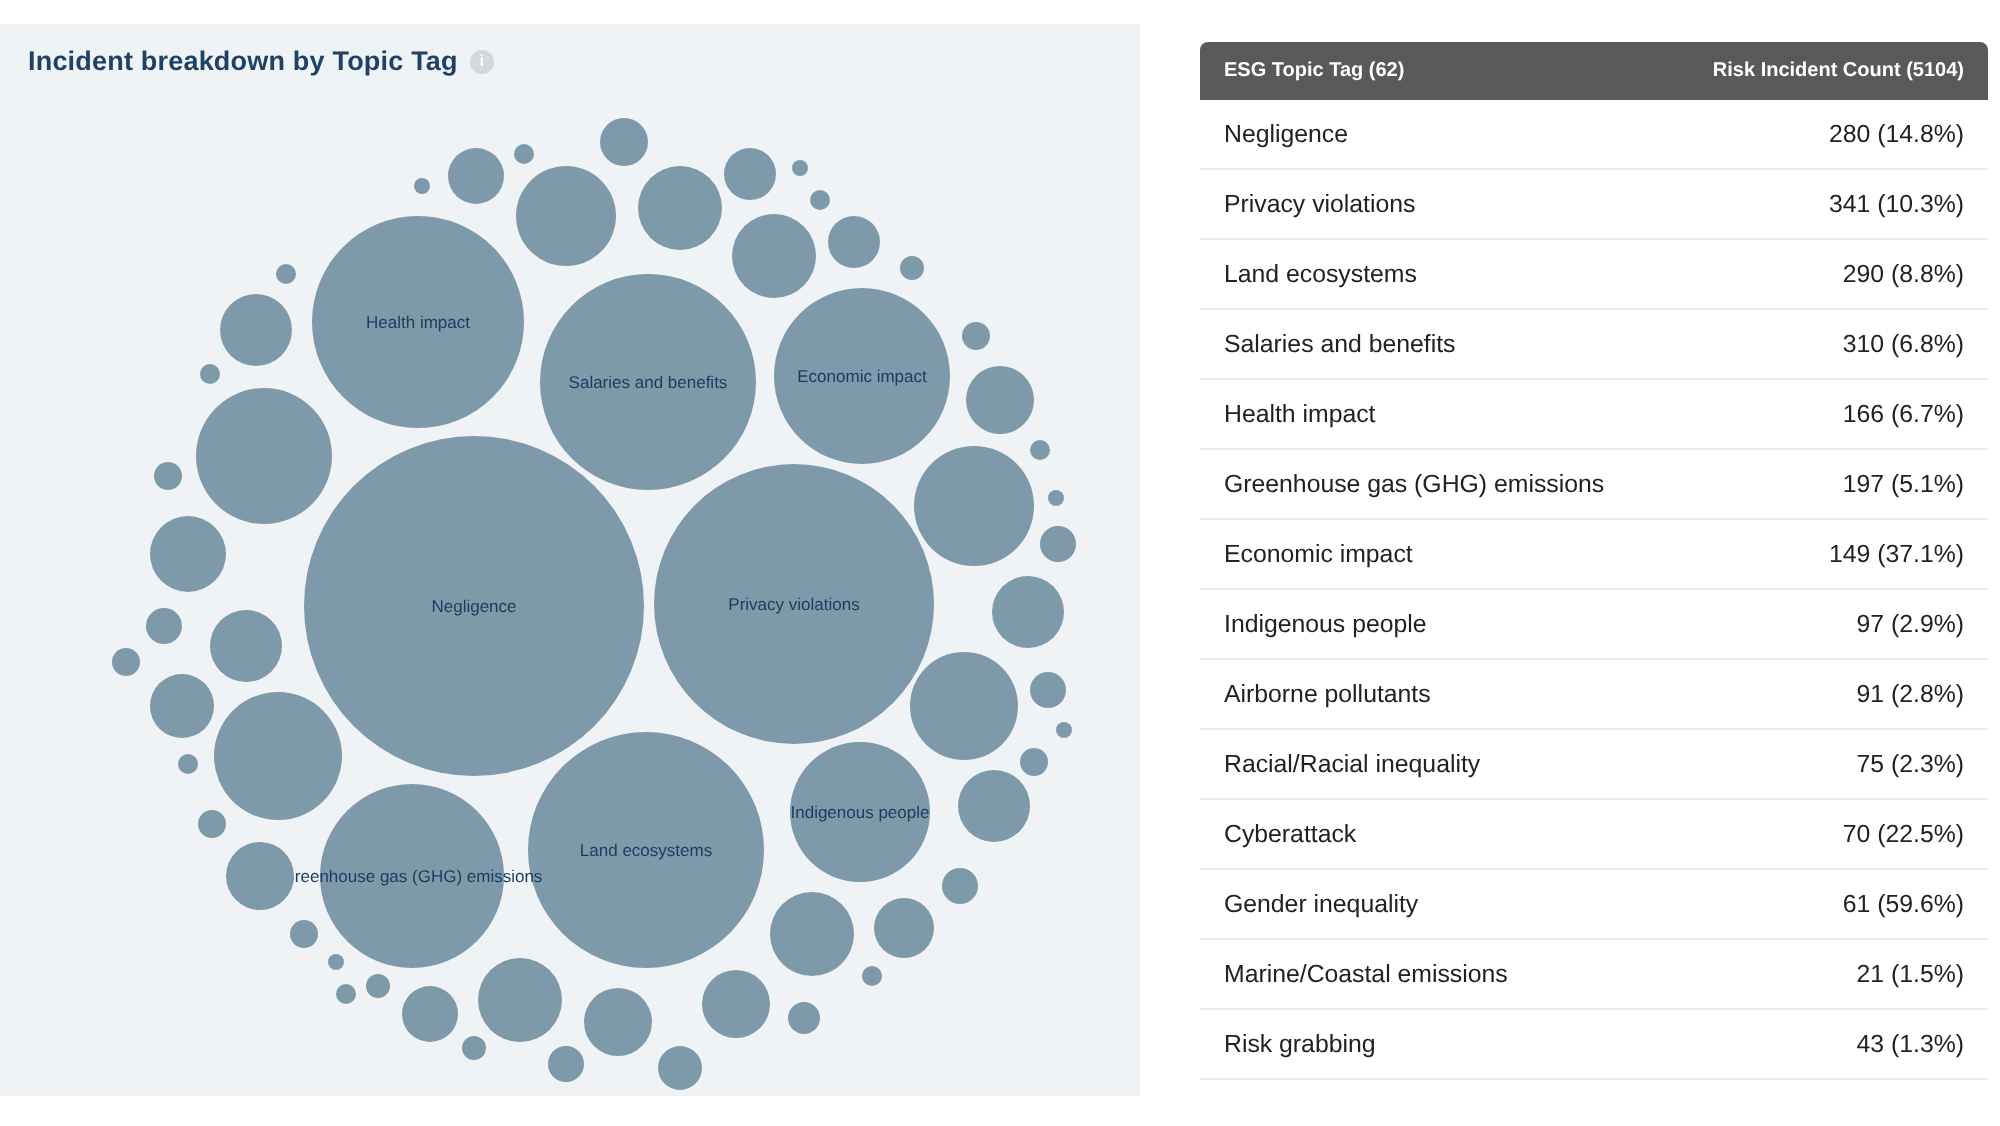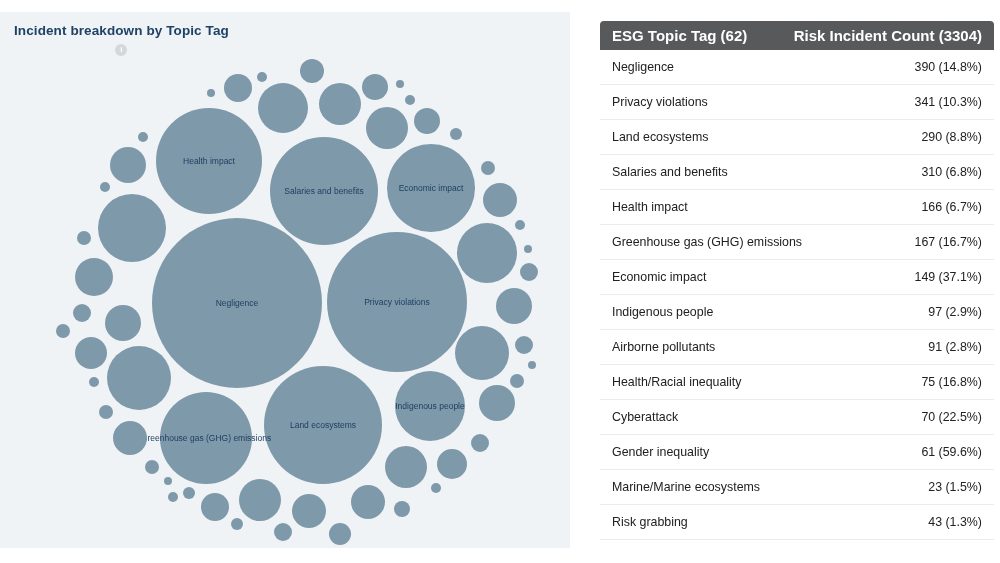--- a/index.html
+++ b/index.html
@@ -10,21 +10,21 @@
     -webkit-font-smoothing:antialiased;
   }
 
   
   .chart-panel {
     position:absolute; left:0; top:12px; width:570px; height:536px;
     background:#f0f3f6;
   }
   .chart-title-row {
     position:absolute; left:14px; top:11px; z-index:2;
-    display:flex; align-items:center; gap:6px;flex-direction:column;
+    display:flex; align-items:center; gap:6px;
   }
   .chart-title {
     font-size:13.5px; font-weight:700; color:#1e4265; letter-spacing:.1px;
   }
   .info-icon {
     width:12px; height:12px; border-radius:50%;
     background:#d3d8dc; color:#ffffff;
     font-size:8px; font-weight:700; line-height:12px; text-align:center;
     cursor:pointer;
   }
@@ -38,21 +38,21 @@
 
   
   .table-panel {
     position:absolute; left:600px; top:21px; width:394px;
   }
   .thead {
     display:flex; justify-content:space-between; align-items:center;
     background:#58595b; color:#ffffff;
     height:29px; padding:0 12px;
     border-radius:4px 4px 0 0;
-    font-size:15px; font-weight:700;
+    font-size:10px; font-weight:700;
   }
   .tbody { background:#ffffff; }
   .trow {
     display:flex; justify-content:space-between; align-items:center;
     height:34px; border-bottom:1px solid #eaebec;
     padding:0 12px; font-size:12.4px; color:#212121;
     background:#ffffff; cursor:pointer;
   }
   .trow .tag { text-align:left; }
   .trow .val { text-align:right; white-space:nowrap; }
@@ -135,73 +135,73 @@
     </svg>
   <div class="chart-title-row">
     <span class="chart-title">Incident breakdown by Topic Tag</span>
     <span class="info-icon">i</span>
   </div>
 </div>
 
 <div class="table-panel">
   <div class="thead">
     <span>ESG Topic Tag (62)</span>
-    <span>Risk Incident Count (3304)</span>
+    <span>Risk Incident Count (5104)</span>
   </div>
   <div class="tbody">
       <div class="trow">
         <span class="tag">Negligence</span>
-        <span class="val">390 (14.8%)</span>
+        <span class="val">280 (14.8%)</span>
       </div>
       <div class="trow">
         <span class="tag">Privacy violations</span>
         <span class="val">341 (10.3%)</span>
       </div>
       <div class="trow">
         <span class="tag">Land ecosystems</span>
         <span class="val">290 (8.8%)</span>
       </div>
       <div class="trow">
         <span class="tag">Salaries and benefits</span>
         <span class="val">310 (6.8%)</span>
       </div>
       <div class="trow">
         <span class="tag">Health impact</span>
         <span class="val">166 (6.7%)</span>
       </div>
       <div class="trow">
         <span class="tag">Greenhouse gas (GHG) emissions</span>
-        <span class="val">167 (16.7%)</span>
+        <span class="val">197 (5.1%)</span>
       </div>
       <div class="trow">
         <span class="tag">Economic impact</span>
         <span class="val">149 (37.1%)</span>
       </div>
       <div class="trow">
         <span class="tag">Indigenous people</span>
         <span class="val">97 (2.9%)</span>
       </div>
       <div class="trow">
         <span class="tag">Airborne pollutants</span>
         <span class="val">91 (2.8%)</span>
       </div>
       <div class="trow">
-        <span class="tag">Health/Racial inequality</span>
-        <span class="val">75 (16.8%)</span>
+        <span class="tag">Racial/Racial inequality</span>
+        <span class="val">75 (2.3%)</span>
       </div>
       <div class="trow">
         <span class="tag">Cyberattack</span>
         <span class="val">70 (22.5%)</span>
       </div>
       <div class="trow">
         <span class="tag">Gender inequality</span>
         <span class="val">61 (59.6%)</span>
       </div>
       <div class="trow">
-        <span class="tag">Marine/Marine ecosystems</span>
-        <span class="val">23 (1.5%)</span>
+        <span class="tag">Marine/Coastal emissions</span>
+        <span class="val">21 (1.5%)</span>
       </div>
       <div class="trow">
         <span class="tag">Risk grabbing</span>
         <span class="val">43 (1.3%)</span>
       </div>
     </div>
 </div>
 
 </body></html>

